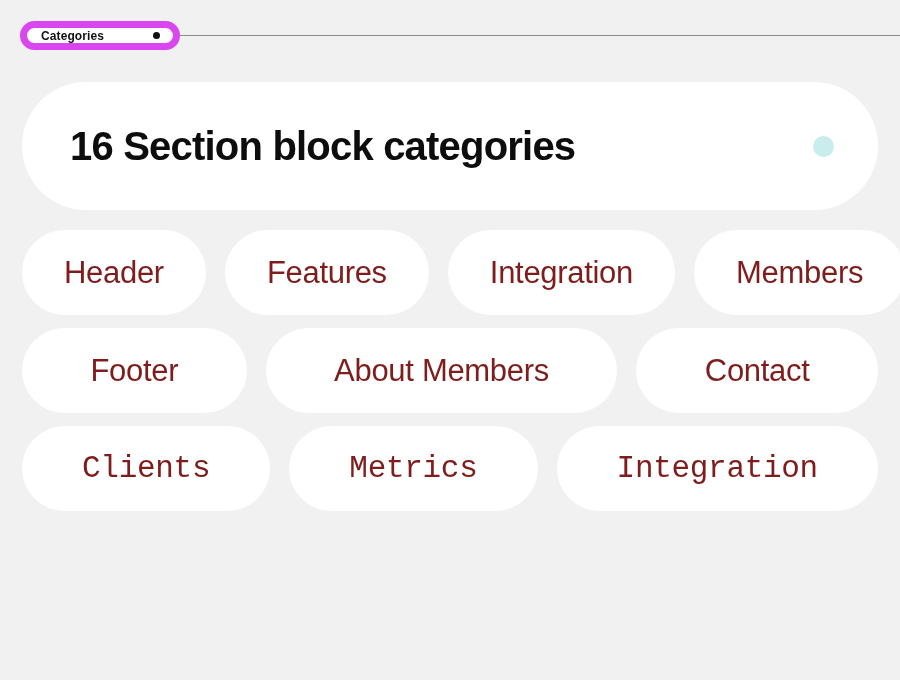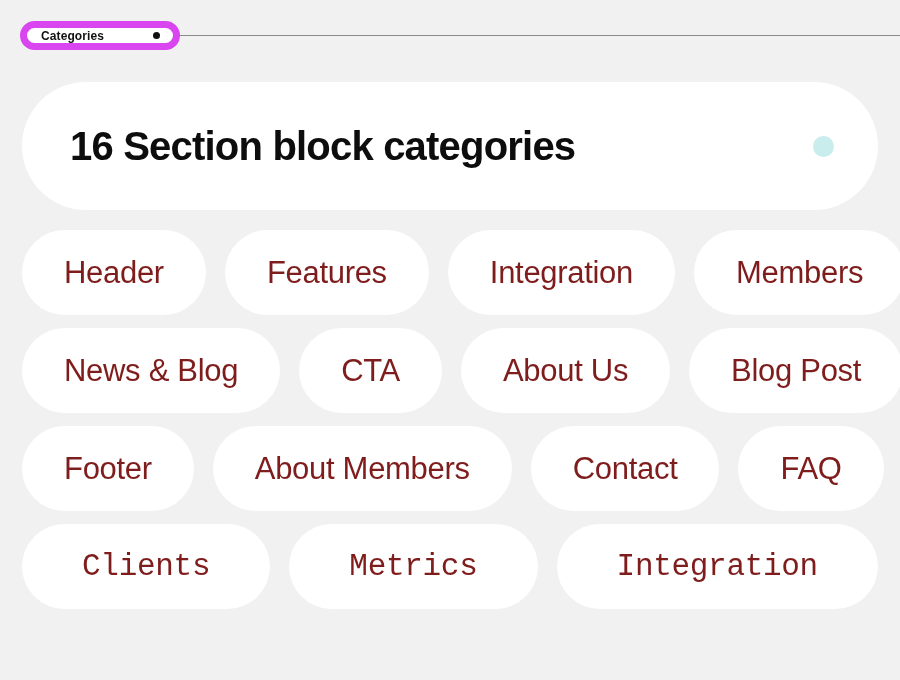--- a/index.html
+++ b/index.html
@@ -160,44 +160,27 @@
       </div>
       <div class="category-pill grow">
         <span class="pill-label">Integration</span>
       </div>
       <div class="category-pill grow">
         <span class="pill-label">Members</span>
       </div>
     </div>
     <div class="category-row">
       <div class="category-pill grow">
-        <span class="pill-label">News &amp; Blog</span>
-      </div>
-      <div class="category-pill grow">
-        <span class="pill-label">CTA</span>
-      </div>
-      <div class="category-pill grow">
-        <span class="pill-label">About Us</span>
-      </div>
-      <div class="category-pill grow">
-        <span class="pill-label">Blog Post</span>
-      </div>
-    </div>
-    <div class="category-row">
-      <div class="category-pill grow">
         <span class="pill-label">Footer</span>
       </div>
       <div class="category-pill grow">
         <span class="pill-label">About Members</span>
       </div>
       <div class="category-pill grow">
         <span class="pill-label">Contact</span>
-      </div>
-      <div class="category-pill grow">
-        <span class="pill-label">FAQ</span>
       </div>
     </div>
     <div class="category-row">
       <div class="category-pill grow">
         <span class="pill-label">Clients</span>
       </div>
       <div class="category-pill grow">
         <span class="pill-label">Metrics</span>
       </div>
       <div class="category-pill grow">

